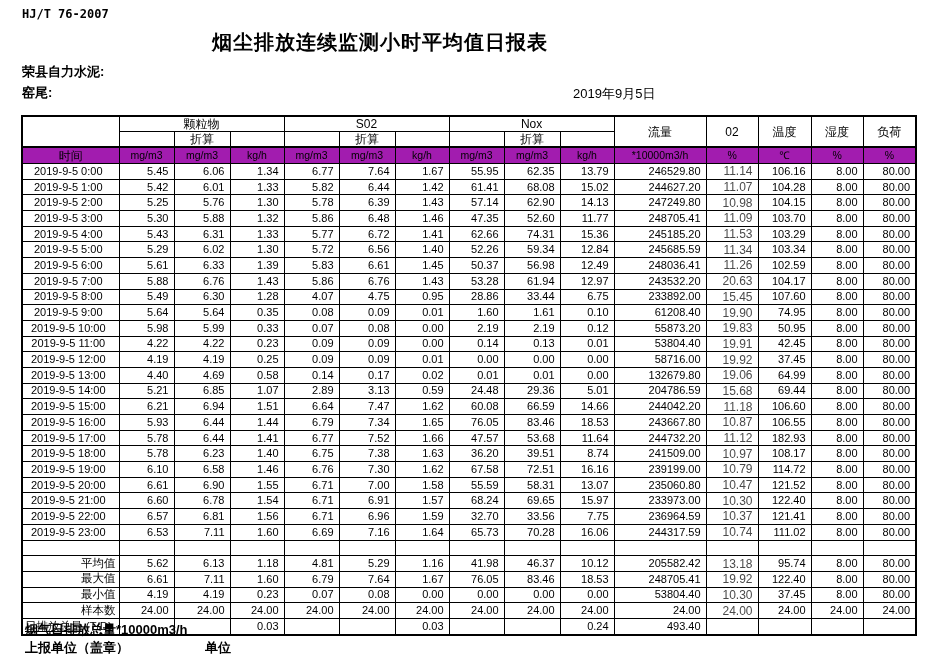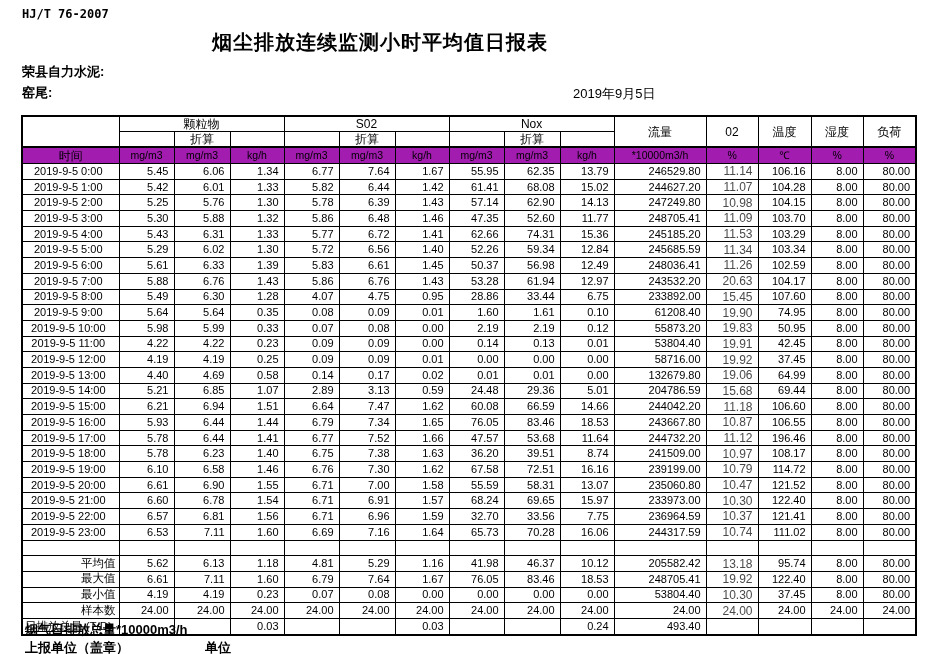--- a/index.html
+++ b/index.html
@@ -391,21 +391,21 @@
             <td class="num">6.44</td>
             <td class="num">1.41</td>
             <td class="num">6.77</td>
             <td class="num">7.52</td>
             <td class="num">1.66</td>
             <td class="num">47.57</td>
             <td class="num">53.68</td>
             <td class="num">11.64</td>
             <td class="num">244732.20</td>
             <td class="num o2">11.12</td>
-            <td class="num">196.46</td>
+            <td class="num">182.93</td>
             <td class="num">8.00</td>
             <td class="num">80.00</td>
           </tr>
           <tr>
             <td class="time">2019-9-5 18:00</td>
             <td class="num">5.78</td>
             <td class="num">6.23</td>
             <td class="num">1.40</td>
             <td class="num">6.75</td>
             <td class="num">7.38</td>

